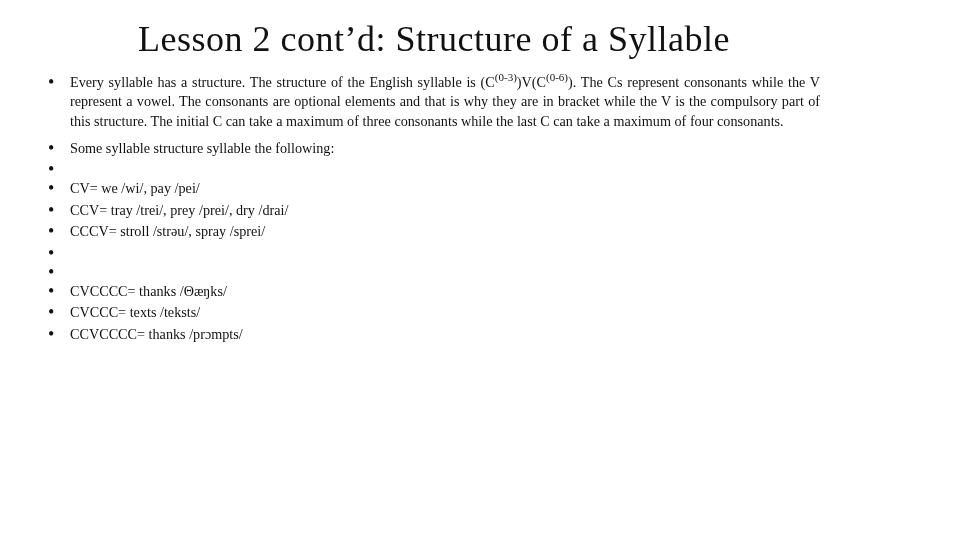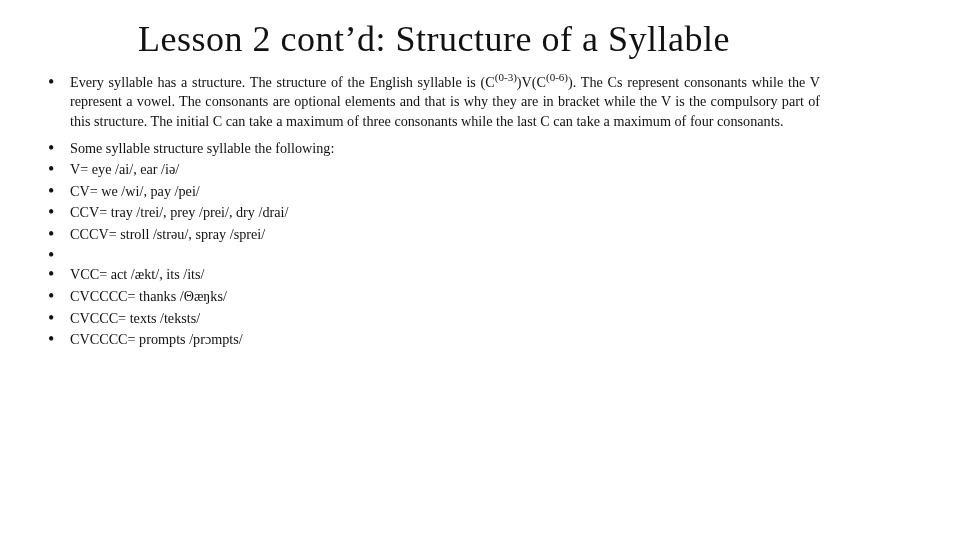--- a/index.html
+++ b/index.html
@@ -70,48 +70,46 @@
         </li>
       </ul>
     </div>
     <ul class="bullet-list">
       <li>
         <span class="bullet-dot">•</span>
         <span>Some syllable structure syllable the following:</span>
       </li>
       <li>
         <span class="bullet-dot">•</span>
-        <span>V=  eye /ai/, ear /iə/</span>
       </li>
       <li>
         <span class="bullet-dot">•</span>
         <span>CV= we /wi/, pay /pei/</span>
       </li>
       <li>
         <span class="bullet-dot">•</span>
         <span>CCV= tray /trei/, prey /prei/, dry /drai/</span>
       </li>
       <li>
         <span class="bullet-dot">•</span>
         <span>CCCV= stroll /strəu/, spray /sprei/</span>
       </li>
       <li>
         <span class="bullet-dot">•</span>
       </li>
       <li>
         <span class="bullet-dot">•</span>
-        <span>VCC= act /ækt/, its /its/</span>
       </li>
       <li>
         <span class="bullet-dot">•</span>
         <span>CVCCCC= thanks /Θæŋks/</span>
       </li>
       <li>
         <span class="bullet-dot">•</span>
         <span>CVCCC= texts /teksts/</span>
       </li>
       <li>
         <span class="bullet-dot">•</span>
-        <span>CVCCCC= prompts /prɔmpts/</span>
+        <span>CCVCCCC= thanks /prɔmpts/</span>
       </li>
     </ul>
   </div>
 </div>
 
 </body></html>

